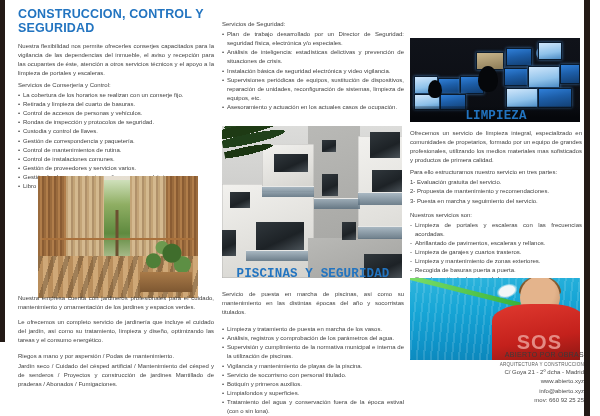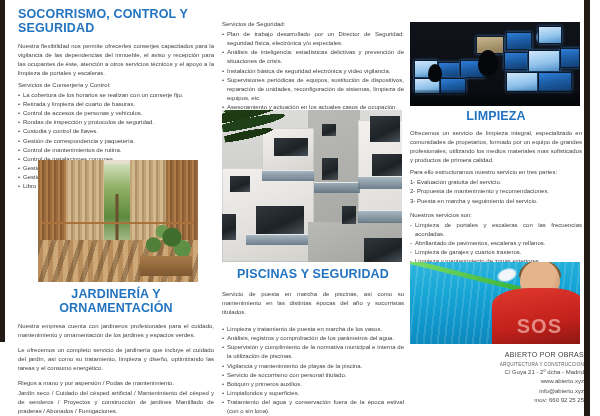--- a/index.html
+++ b/index.html
@@ -41,21 +41,21 @@
 
   h2.section-title {
     color: #2274c0;
     font-size: 12.5px;
     font-weight: bold;
     letter-spacing: 0.15px;
     margin: 0;
     padding: 0;
     line-height: 1.1;
   }
-  h2.center { text-align: center; }
+  h2.center { text-align: center; font-family: Liberation Mono, monospace; }
 
   p.body-text,
   .lead {
     font-size: 6.0px;
     line-height: 1.52;
     margin: 0 0 3px 0;
     text-align: justify;
     color: #3f3f3f;
   }
   .list {
@@ -83,20 +83,21 @@
   .num-list li { padding-left: 0; }
   .num-list li::before { content: ""; }
 
   .spacer { height: 5px; }
 
   
   .photo {
     position: absolute;
     overflow: hidden;
     background: #888;
+    margin-top: 16px;
   }
 
   
   .photo-control {
     left: 410px; top: 22px; width: 170px; height: 84px;
     background:
       radial-gradient(circle at 78% 18%, rgba(120,190,255,0.55) 0 6px, transparent 7px),
       linear-gradient(180deg,#10131a 0%,#0a0c11 100%);
   }
   .mon {
@@ -279,21 +280,21 @@
 <body>
 
 <div class="page">
 
   <div class="edge-bar edge-left"></div>
   <div class="edge-bar edge-right"></div>
   <div class="edge-right-far"></div>
 
   <div class="col col-left">
     <div style="height:8px"></div>
-    <h2 class="section-title">SOCORRISMO, CONTROL Y SEGURIDAD</h2>
+    <h2 class="section-title">CONSTRUCCION, CONTROL Y SEGURIDAD</h2>
 
     <div style="height:6px"></div>
 
     <p class="body-text">Nuestra flexibilidad nos permite ofrecerles conserjes capacitados para la vigilancia de las dependencias del inmueble, el aviso y recepción para las ocupantes de éste, atención a otros servicios técnicos y el apoyo a la limpieza de portales y escaleras.</p>
 
     <p class="body-text" style="text-align:left;margin-bottom:1px">Servicios de Conserjería y Control:</p>
 
     <ul class="list" id="conserjeria-items">
         <li>La cobertura de los horarios se realizan con un conserje fijo.</li>
         <li>Retirada y limpieza del cuarto de basuras.</li>
@@ -318,21 +319,20 @@
     <div class="wood-panel wood-right"></div>
     <div class="wood-panel wood-right2"></div>
     <div class="rail"></div>
     <div class="floor-wood"></div>
     <div class="floor-shadow"></div>
     <div class="plant-bush"></div>
     <div class="plant-box"></div>
   </div>
 
   <div class="col" style="left:18px; top:288px; width:196px;">
-    <h2 class="section-title center">JARDINERÍA Y ORNAMENTACIÓN</h2>
     <div style="height:6px"></div>
     <div id="jardineria-paras">
         <p class="body-text" style="margin-bottom: 6px;">Nuestra empresa cuenta con jardineros profesionales para el cuidado, mantenimiento y ornamentación de los jardines y espacios verdes.</p>
         <p class="body-text" style="margin-bottom: 6px;">Le ofrecemos un completo servicio de jardinería que incluye el cuidado del jardín, así como su tratamiento, limpieza y diseño, optimizando las tareas y el consumo energético.</p>
         <p class="body-text" style="margin-bottom: 1px;">Riegos a mano y por aspersión / Podas de mantenimiento.</p>
         <p class="body-text" style="margin-bottom: 1px;">Jardín seco / Cuidado del césped artificial / Mantenimiento del césped y de senderos / Proyectos y construcción de jardines Mantillado de praderas / Abonados / Fumigaciones.</p>
       </div>
   </div>
 
   <div class="col col-mid">

